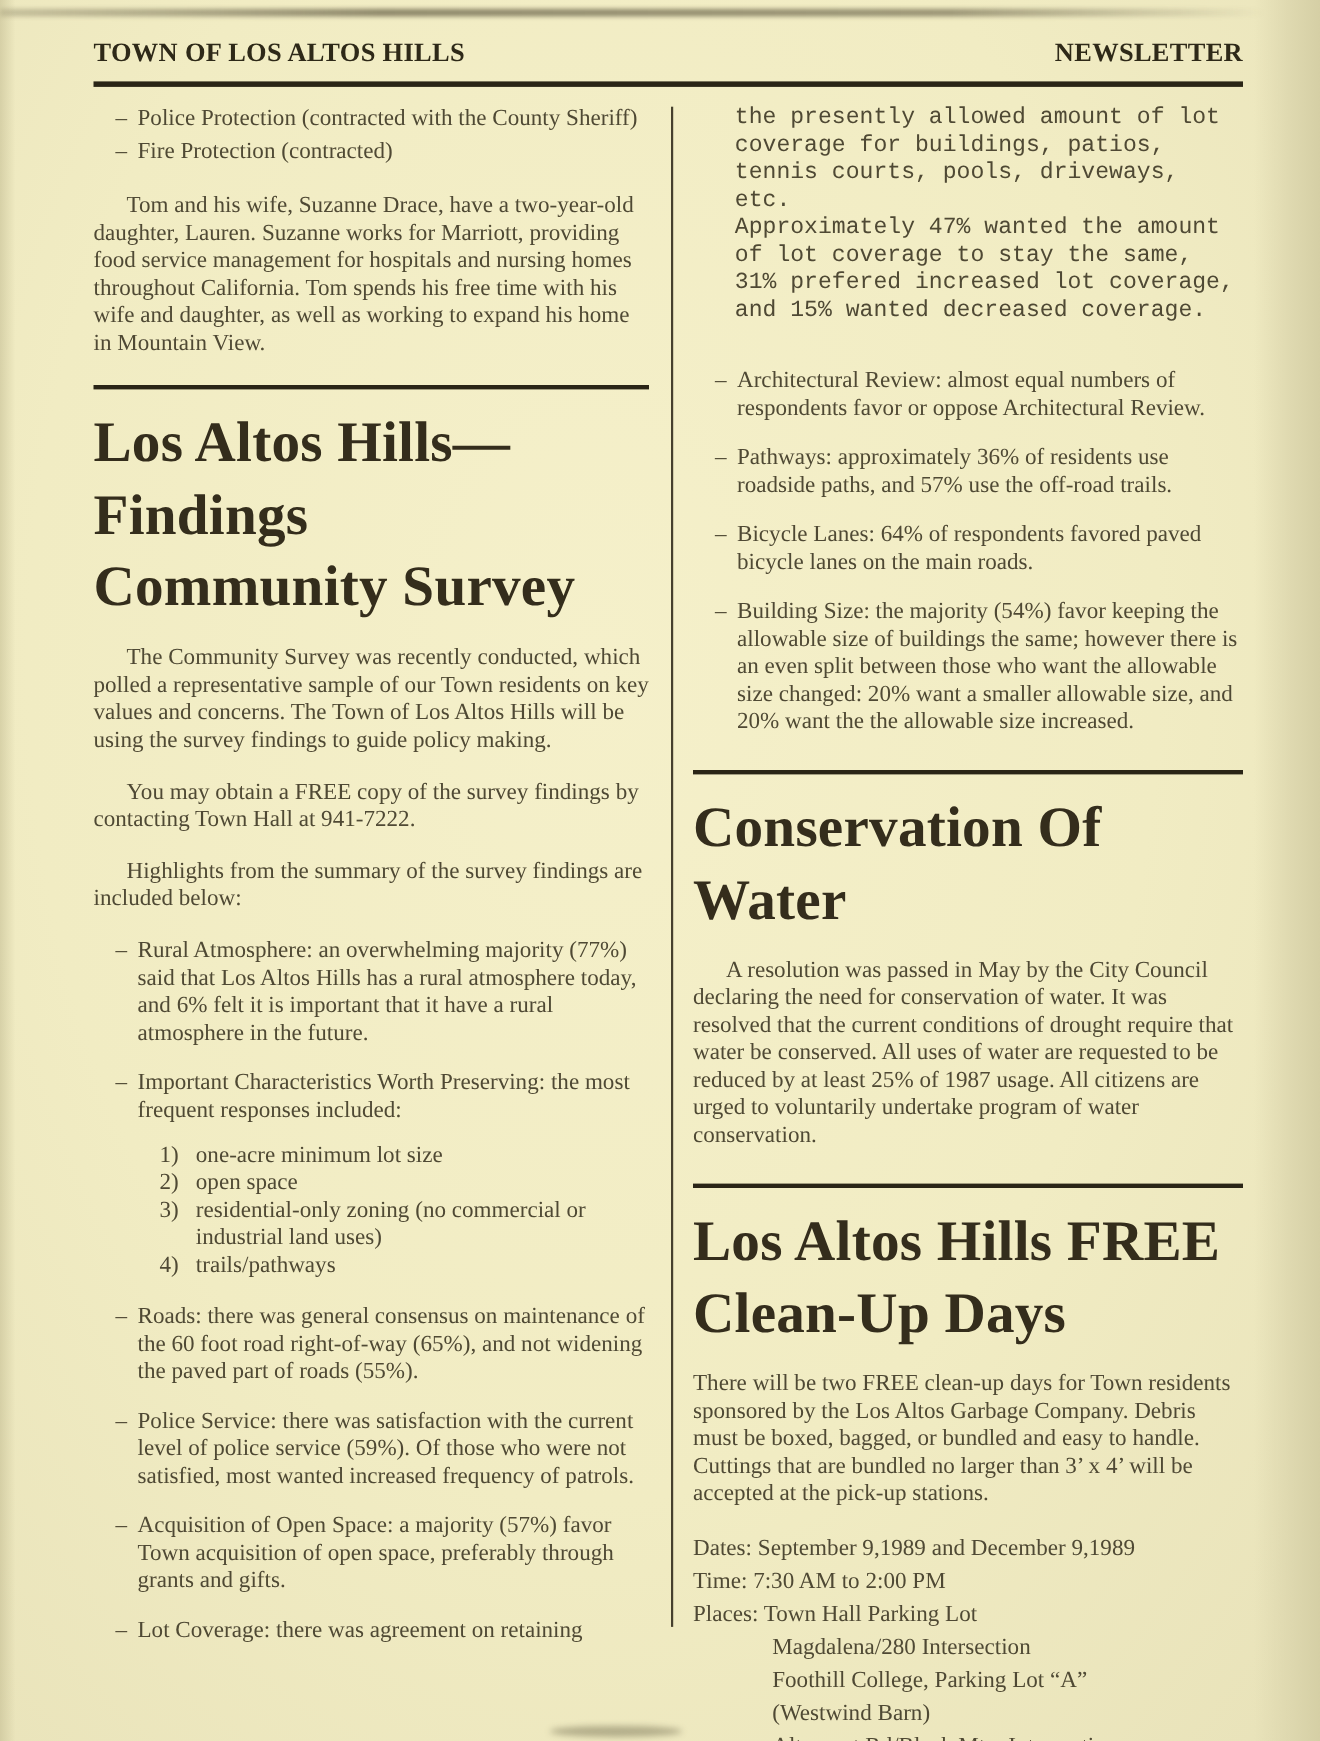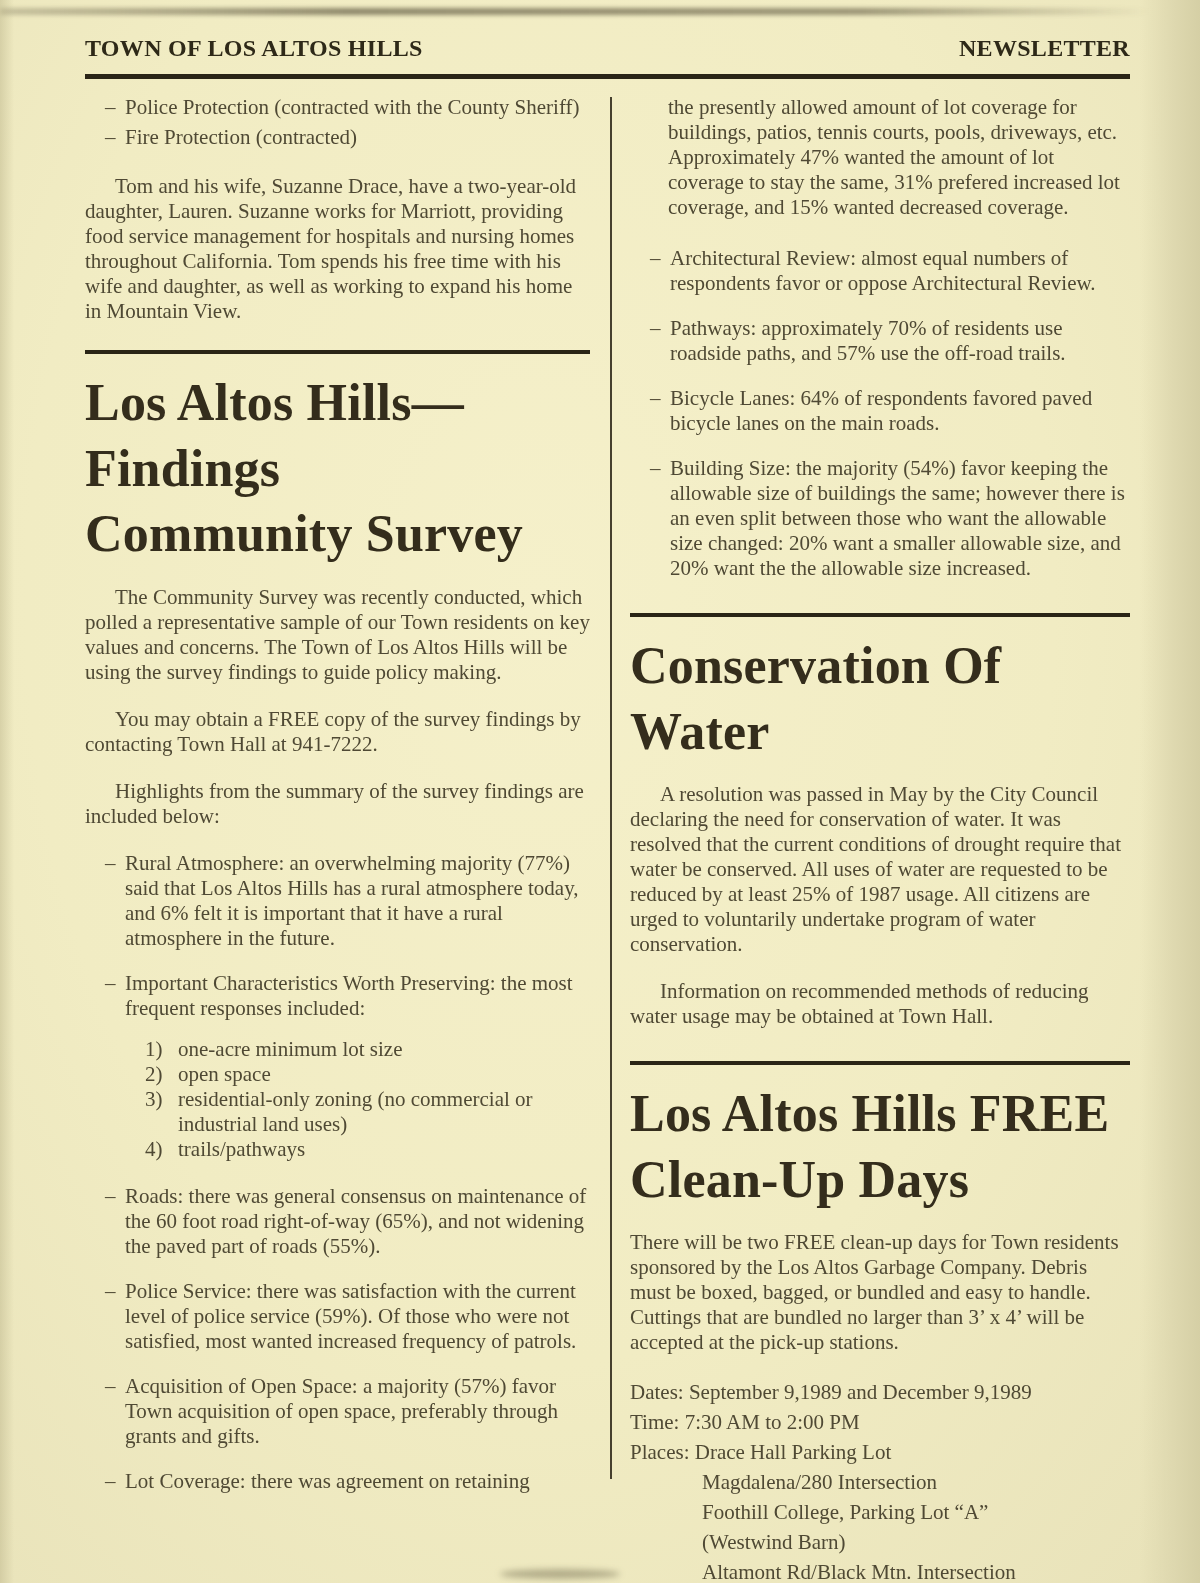--- a/index.html
+++ b/index.html
@@ -36,21 +36,21 @@
   .para.ind{text-indent:30px;}
   .section-rule{height:4px;background:#2a2516;}
   .rule-left{margin:26px 0 16px 0;}
   .rule-right{margin:32px 0 16px 0;}
   h2{font-size:52px;line-height:1.26;margin:0 0 18px 0;color:#342d1c;font-weight:700;letter-spacing:.2px;}
   h2 .hline{display:block;}
   .numlist{margin:16px 0 22px 60px;}
   .numitem{display:flex;}
   .numitem .num{flex:0 0 33px;}
   .numitem .ntext{flex:1;}
-  .cont{padding-left:38px;margin-bottom:26px;}
+  .cont{padding-left:38px;margin-bottom:38px;font-family:Liberation Mono, monospace;}
   .cont p{margin:0;}
   .details{line-height:30px;}
   .place-line{padding-left:72px;}
 </style>
 </head>
 <body>
 
 <div class="page">
   <div class="artifact scan-top"></div>
   <div class="artifact edge-right"></div>
@@ -144,55 +144,54 @@
         <p>the presently allowed amount of lot coverage for buildings, patios, tennis courts, pools, driveways, etc.</p>
         <p>Approximately 47% wanted the amount of lot coverage to stay the same, 31% prefered increased lot coverage, and 15% wanted decreased coverage.</p>
       </div>
 
       <div class="bullet">
         <span class="dash">–</span>
         <span class="btext">Architectural Review:  almost equal numbers of respondents favor or oppose Architectural Review.</span>
       </div>
       <div class="bullet">
         <span class="dash">–</span>
-        <span class="btext">Pathways:  approximately 70% of residents use roadside paths, and 57% use the off-road trails.</span>
+        <span class="btext">Pathways:  approximately 36% of residents use roadside paths, and 57% use the off-road trails.</span>
       </div>
       <div class="bullet">
         <span class="dash">–</span>
         <span class="btext">Bicycle Lanes:  64% of respondents favored paved bicycle lanes on the main roads.</span>
       </div>
       <div class="bullet">
         <span class="dash">–</span>
         <span class="btext">Building Size:  the majority (54%) favor keeping the allowable size of buildings the same; however there is an even split between those who want the allowable size changed:  20% want a smaller allowable size, and 20% want the the allowable size increased.</span>
       </div>
 
       <div class="section-rule rule-right"></div>
       <h2>Conservation Of Water</h2>
       <p class="para ind">A resolution was passed in May by the City Council declaring the need for conservation of water.  It was resolved that the current conditions of drought require that water be conserved.  All uses of water are requested to be reduced by at least 25% of 1987 usage.  All citizens are urged to voluntarily undertake program of water conservation.</p>
-      <p class="para ind">Information on recommended methods of reducing water usage may be obtained at Town Hall.</p>
 
       <div class="section-rule rule-right"></div>
       <h2>
         <span class="hline">Los Altos Hills FREE</span>
         <span class="hline">Clean-Up Days</span>
       </h2>
       <p class="para">There will be two FREE clean-up days for Town residents sponsored by the Los Altos Garbage Company.  Debris must be boxed, bagged, or bundled and easy to handle.  Cuttings that are bundled no larger than 3’ x 4’ will be accepted at the pick-up stations.</p>
 
       <div class="details">
         <div class="detail-line">
           <span>Dates:</span>
           <span>September 9,1989 and December 9,1989</span>
         </div>
         <div class="detail-line">
           <span>Time:</span>
           <span>7:30 AM to 2:00 PM</span>
         </div>
         <div class="detail-line">
           <span>Places:</span>
-          <span>Drace Hall Parking Lot</span>
+          <span>Town Hall Parking Lot</span>
         </div>
         <div class="place-line">Magdalena/280 Intersection</div>
         <div class="place-line">Foothill College, Parking Lot “A”</div>
         <div class="place-line">(Westwind Barn)</div>
         <div class="place-line">Altamont Rd/Black Mtn. Intersection</div>
       </div>
     </div>
 
   </div>
 </div>

